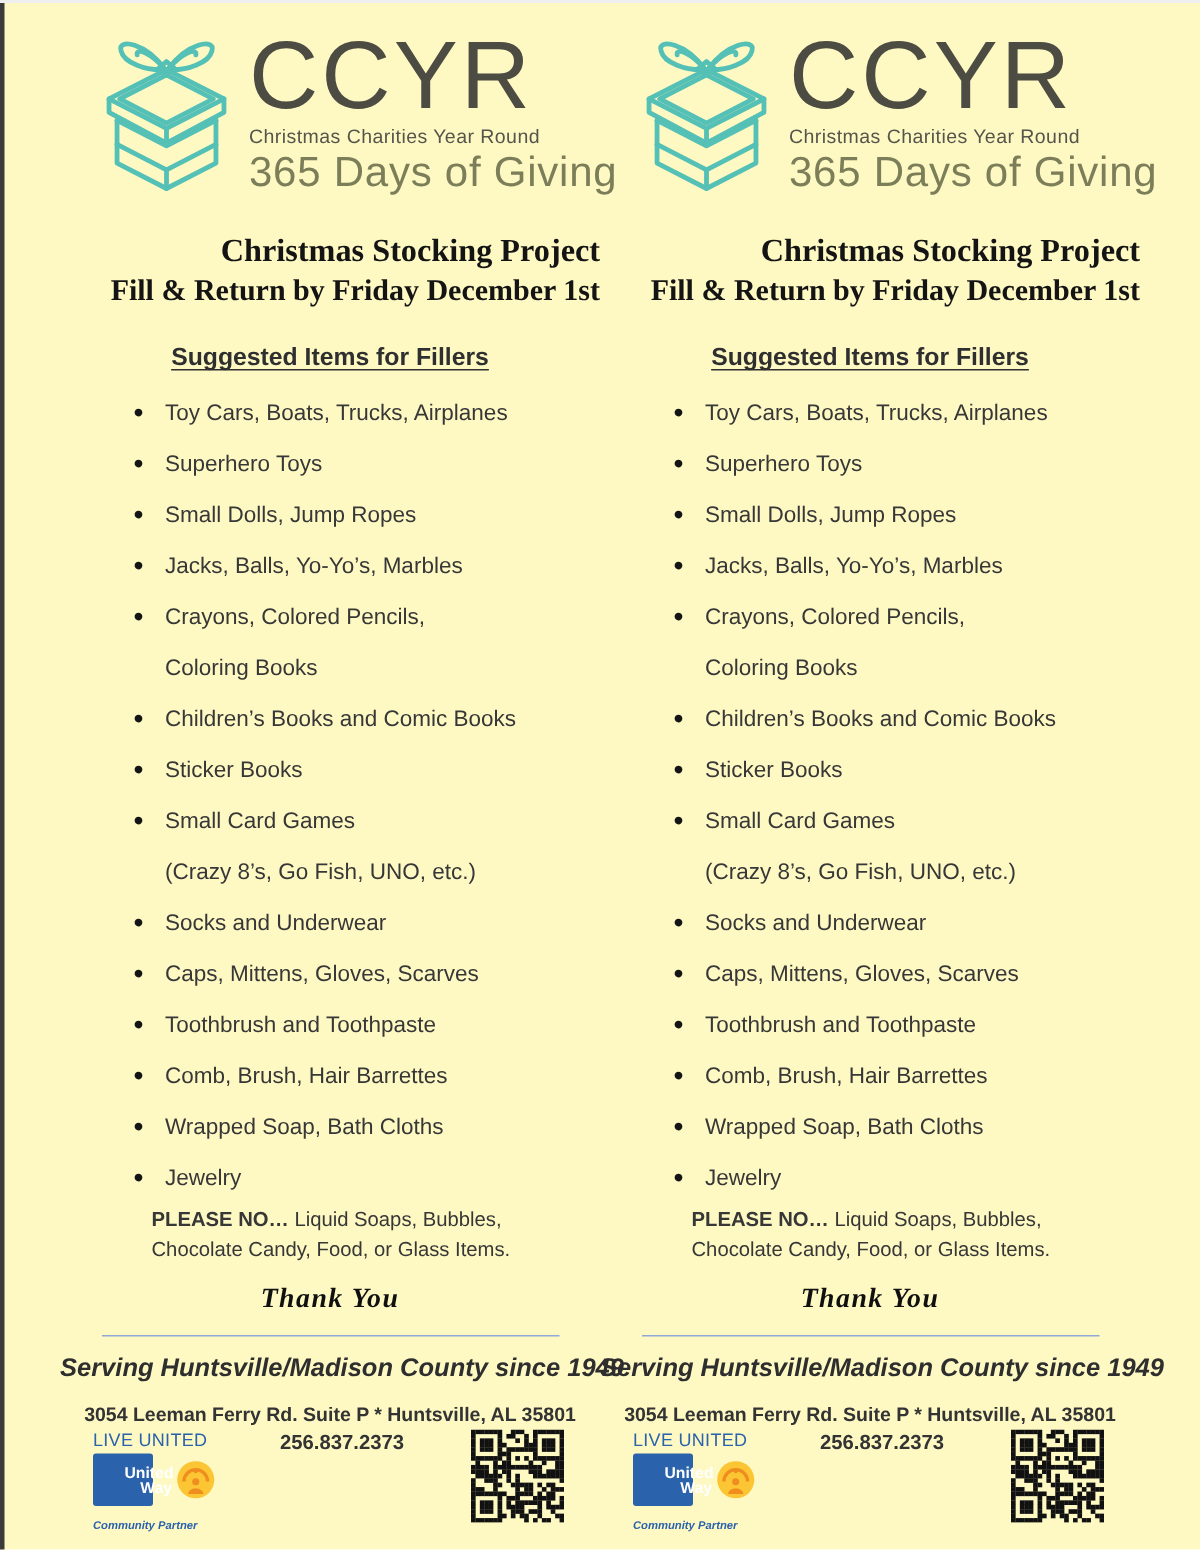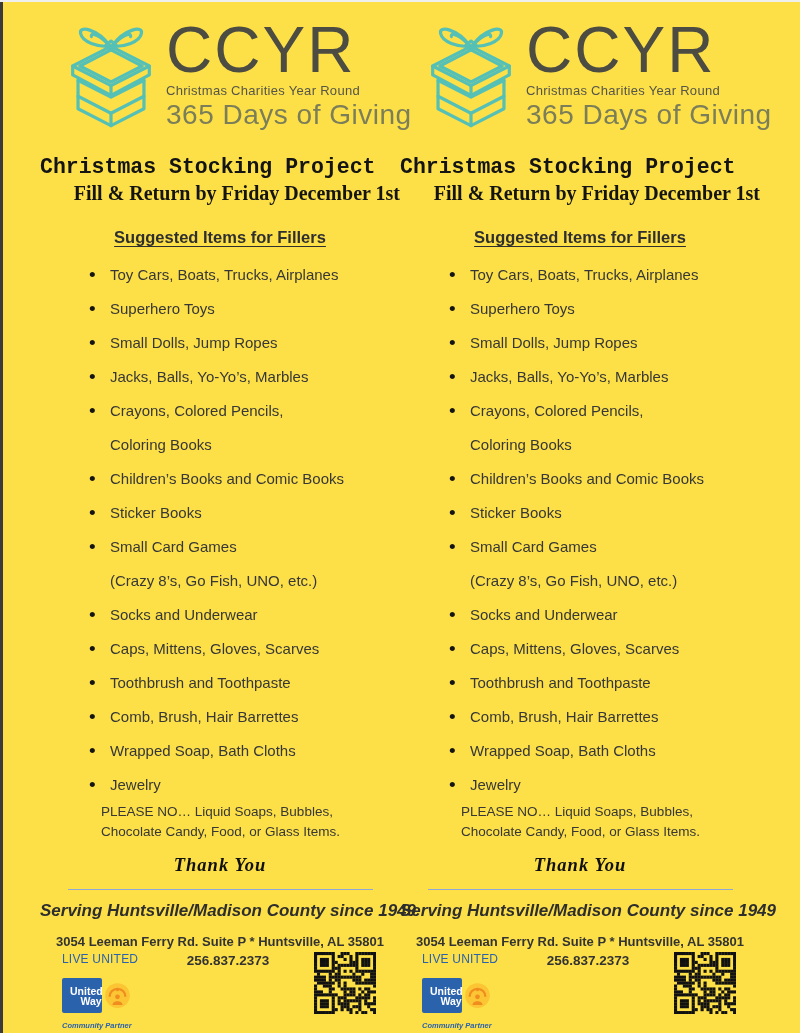--- a/index.html
+++ b/index.html
@@ -4,68 +4,68 @@
 <style>
   :root{
     --teal:#55c0b5; --logo-dark:#4c4c42; --logo-subtitle:#55554b; --olive:#7b7e58;
     --text:#373737; --heading-text:#2f2f2f; --title-black:#141414;
     --divider-blue:#8fa8d8; --uw-blue:#2a62ac; --uw-yellow:#fbc534; --uw-orange:#ef8d1f;
     --qr-black:#111111; --page-edge:#3b3b3b;
   }
   *{margin:0;padding:0;box-sizing:border-box;}
   html,body{width:800px;background:#ffffff;}
   body{font-family:"Liberation Sans",sans-serif;overflow:hidden;}
-  .page{position:relative;width:800px;height:1033px;background:#fde047;display:flex;
+  .page{position:relative;width:800px;height:1033px;background:#fef9c3;display:flex;
         padding:13px 40px 0 40px;border-top:2px solid #efefef;}
   .page-edge{position:absolute;left:0;top:0;width:3px;height:1033px;background:var(--page-edge);}
   .column{width:360px;flex:0 0 360px;}
 
   
   .logo-row{display:flex;align-items:flex-start;padding-left:22px;height:124px;}
   .gift{flex:0 0 auto;margin-top:4px;}
   .logo-text{margin-left:6px;margin-top:6px;}
   .ccyr{font-family:"Liberation Sans",sans-serif;font-weight:400;font-size:64px;line-height:58px;
         letter-spacing:2px;color:var(--logo-dark);}
   .logo-sub{font-size:13px;letter-spacing:.3px;color:var(--logo-subtitle);margin-top:4px;white-space:nowrap;}
   .logo-tag{font-size:28px;letter-spacing:.5px;color:var(--olive);margin-top:1px;white-space:nowrap;}
 
   
-  .title{margin-top:16px;text-align:left;font-family:Liberation Mono, monospace;font-weight:700;
+  .title{margin-top:16px;text-align:right;font-family:Liberation Serif, serif;font-weight:700;
          font-size:21.5px;color:var(--title-black);}
   .return-line{text-align:right;font-family:"Liberation Serif",serif;font-weight:700;
          font-size:20px;color:var(--title-black);margin-top:3px;}
   .list-heading{margin-top:23px;text-align:center;font-size:16.5px;font-weight:700;
          color:var(--heading-text);text-decoration:underline;text-underline-offset:3px;}
 
   
   .items{list-style:none;margin-top:11px;}
   .items li{position:relative;padding-left:70px;color:var(--text);font-size:15px;}
   .items li::before{content:"\2022";position:absolute;left:49px;top:0;line-height:34px;
          font-size:19px;color:#141414;}
   .item-line{line-height:34px;white-space:nowrap;}
 
   
   .note{padding-left:61px;font-size:13.5px;color:var(--text);line-height:20px;}
-  .note-bold{font-weight:400;}
+  .note-bold{font-weight:700;}
 
   
   .thankyou{margin-top:13px;text-align:center;font-family:"Liberation Serif",serif;
          font-weight:700;font-style:italic;font-size:18.5px;letter-spacing:1px;color:#101010;}
   .divider{margin:13px auto 0 auto;width:305px;border:none;border-top:1.6px solid var(--divider-blue);}
   .serving{margin-top:11px;text-align:center;font-size:17px;font-weight:700;font-style:italic;
          color:#2e2e2e;white-space:nowrap;}
   .address{margin-top:13px;text-align:center;font-size:13px;font-weight:700;color:#333;white-space:nowrap;}
   .footer-row{margin-top:3px;display:flex;align-items:flex-start;padding:0 24px 0 22px;}
   .phone{flex:1;text-align:center;font-size:13.5px;font-weight:700;color:#333;margin-top:1px;}
 
   
   .uw-block{width:80px;}
   .live-united{font-size:12px;font-weight:400;letter-spacing:.2px;color:var(--uw-blue);white-space:nowrap;}
-  .uw-box{margin-top:12px;width:40px;height:35px;background:var(--uw-blue);border-radius:2px;
-          display:flex;align-items:center;padding:2px 2px 2px 8px;}
+  .uw-box{margin-top:2px;width:40px;height:35px;background:var(--uw-blue);border-radius:2px;
+          display:flex;align-items:center;padding:2px 2px 2px 21px;}
   .uw-words{color:#fff;font-weight:700;font-size:10.5px;line-height:10px;text-align:left;}
   .uw-words .uw-way{display:block;text-align:right;padding-right:1px;}
   .uw-circle{margin-left:1px;flex:0 0 auto;}
   .community{margin-top:8px;font-size:7.5px;font-weight:700;font-style:italic;color:var(--uw-blue);white-space:nowrap;}
 
   .qr{flex:0 0 auto;margin-top:0;}
 </style>
 </head>
 <body>
 

